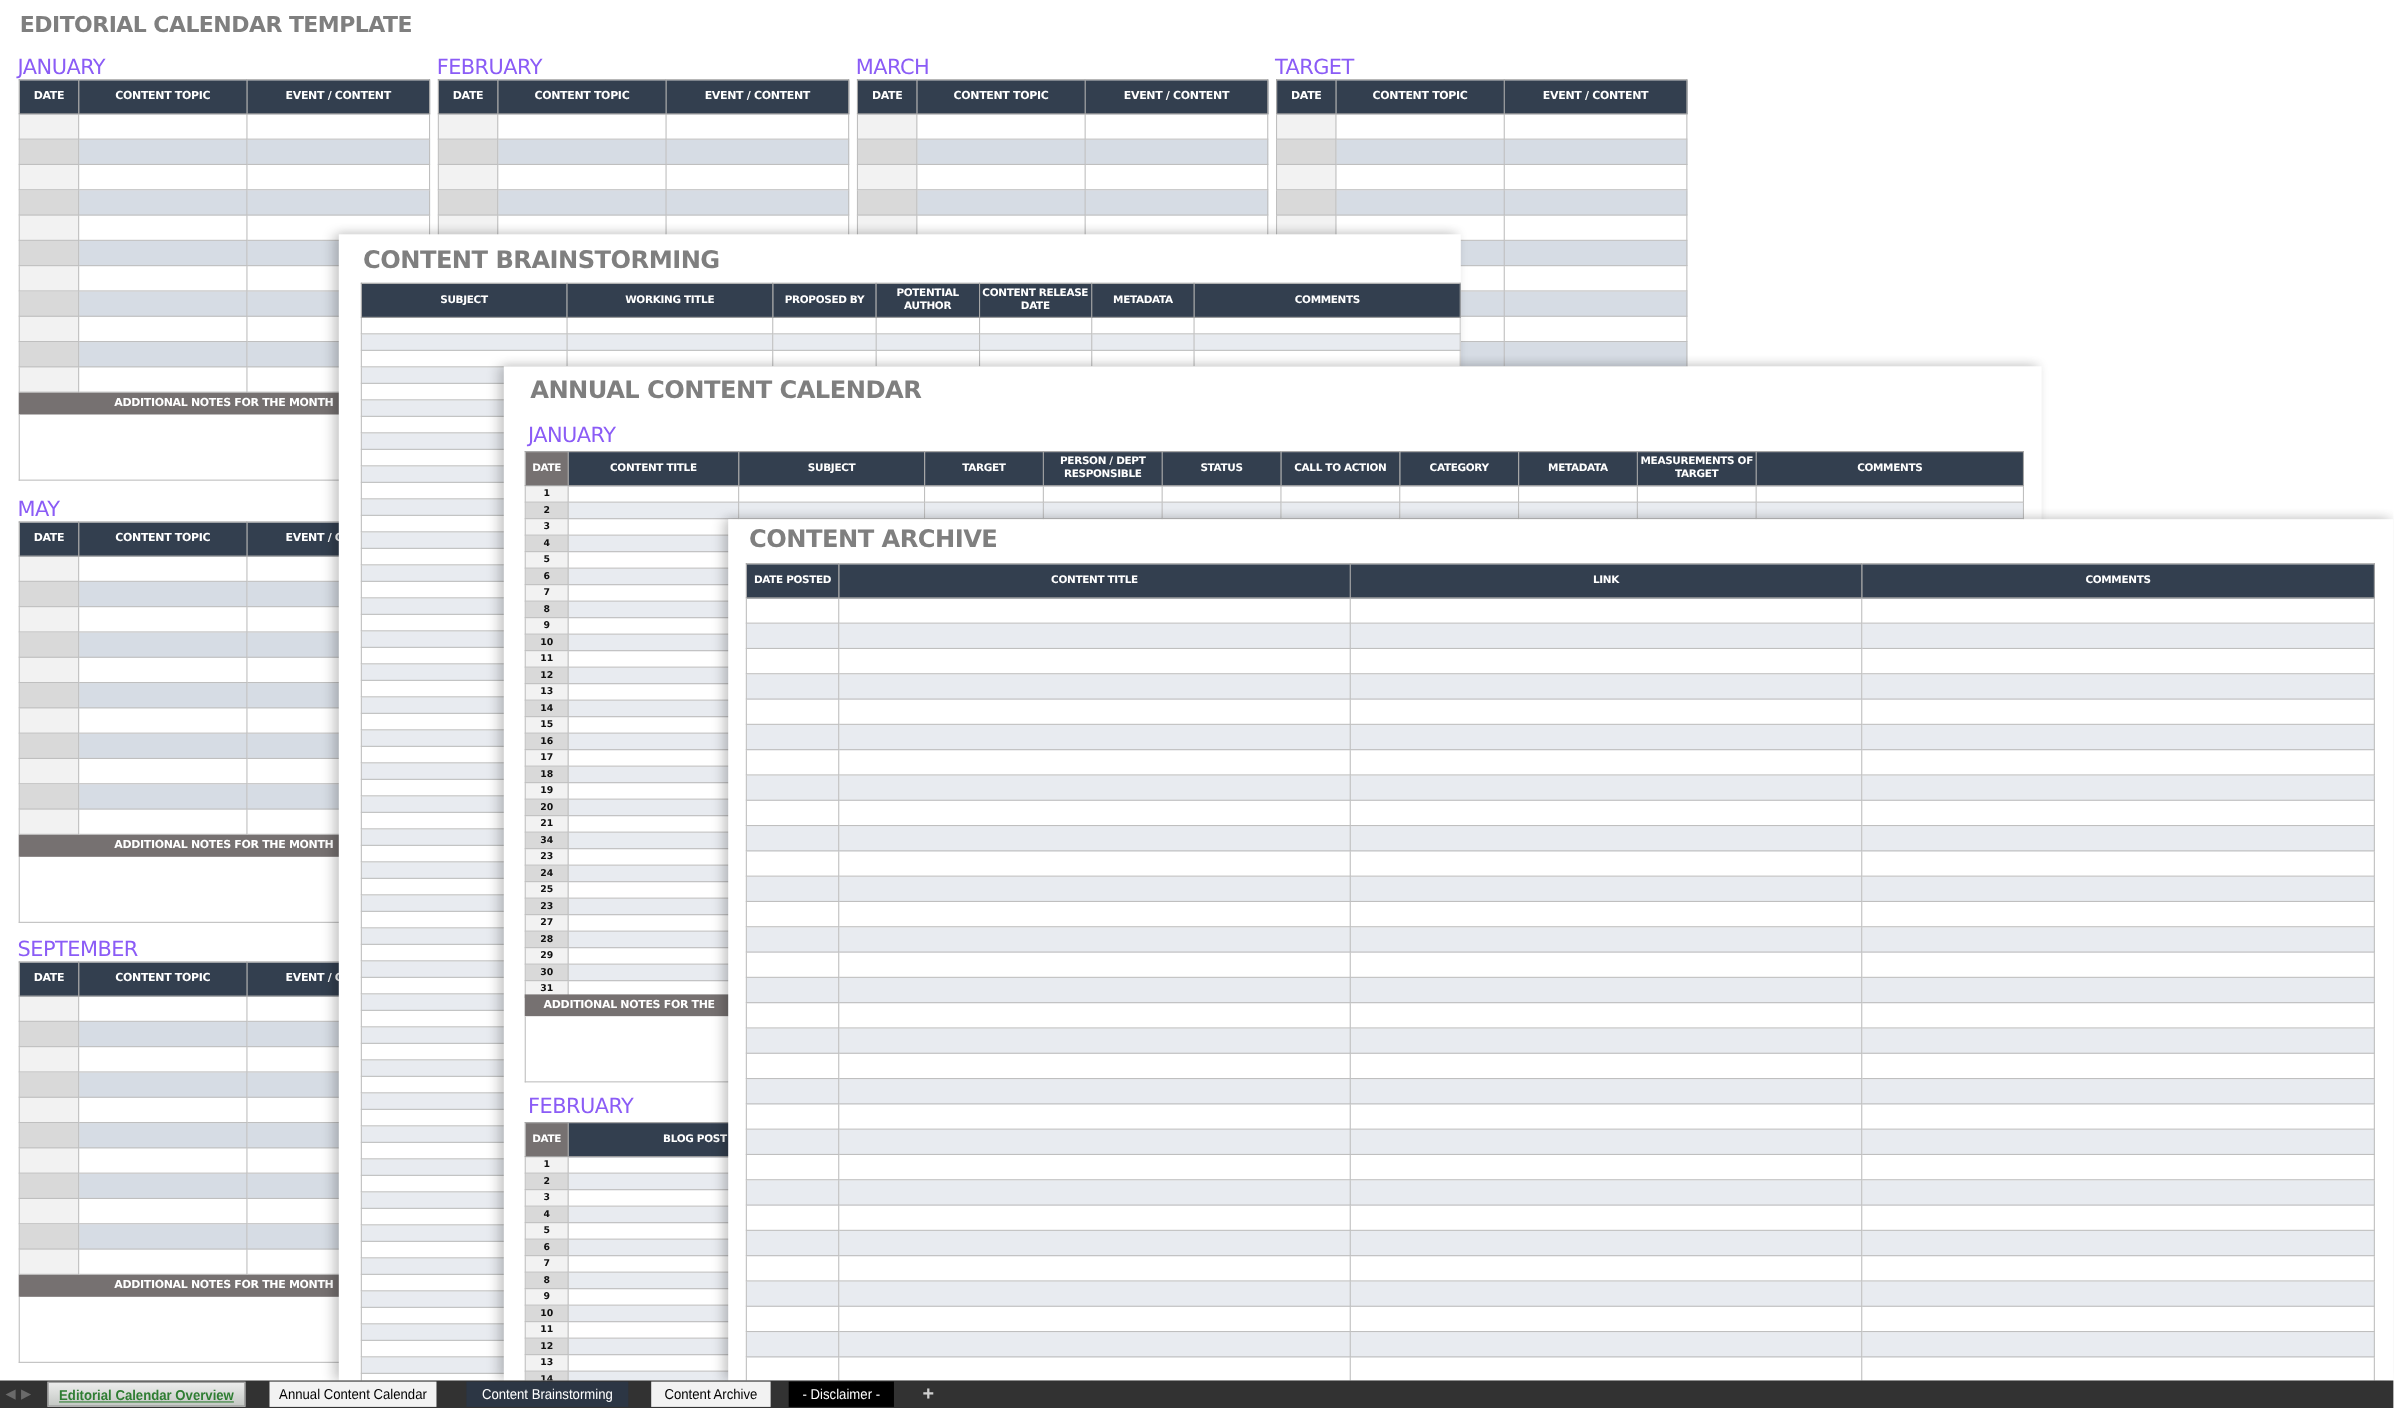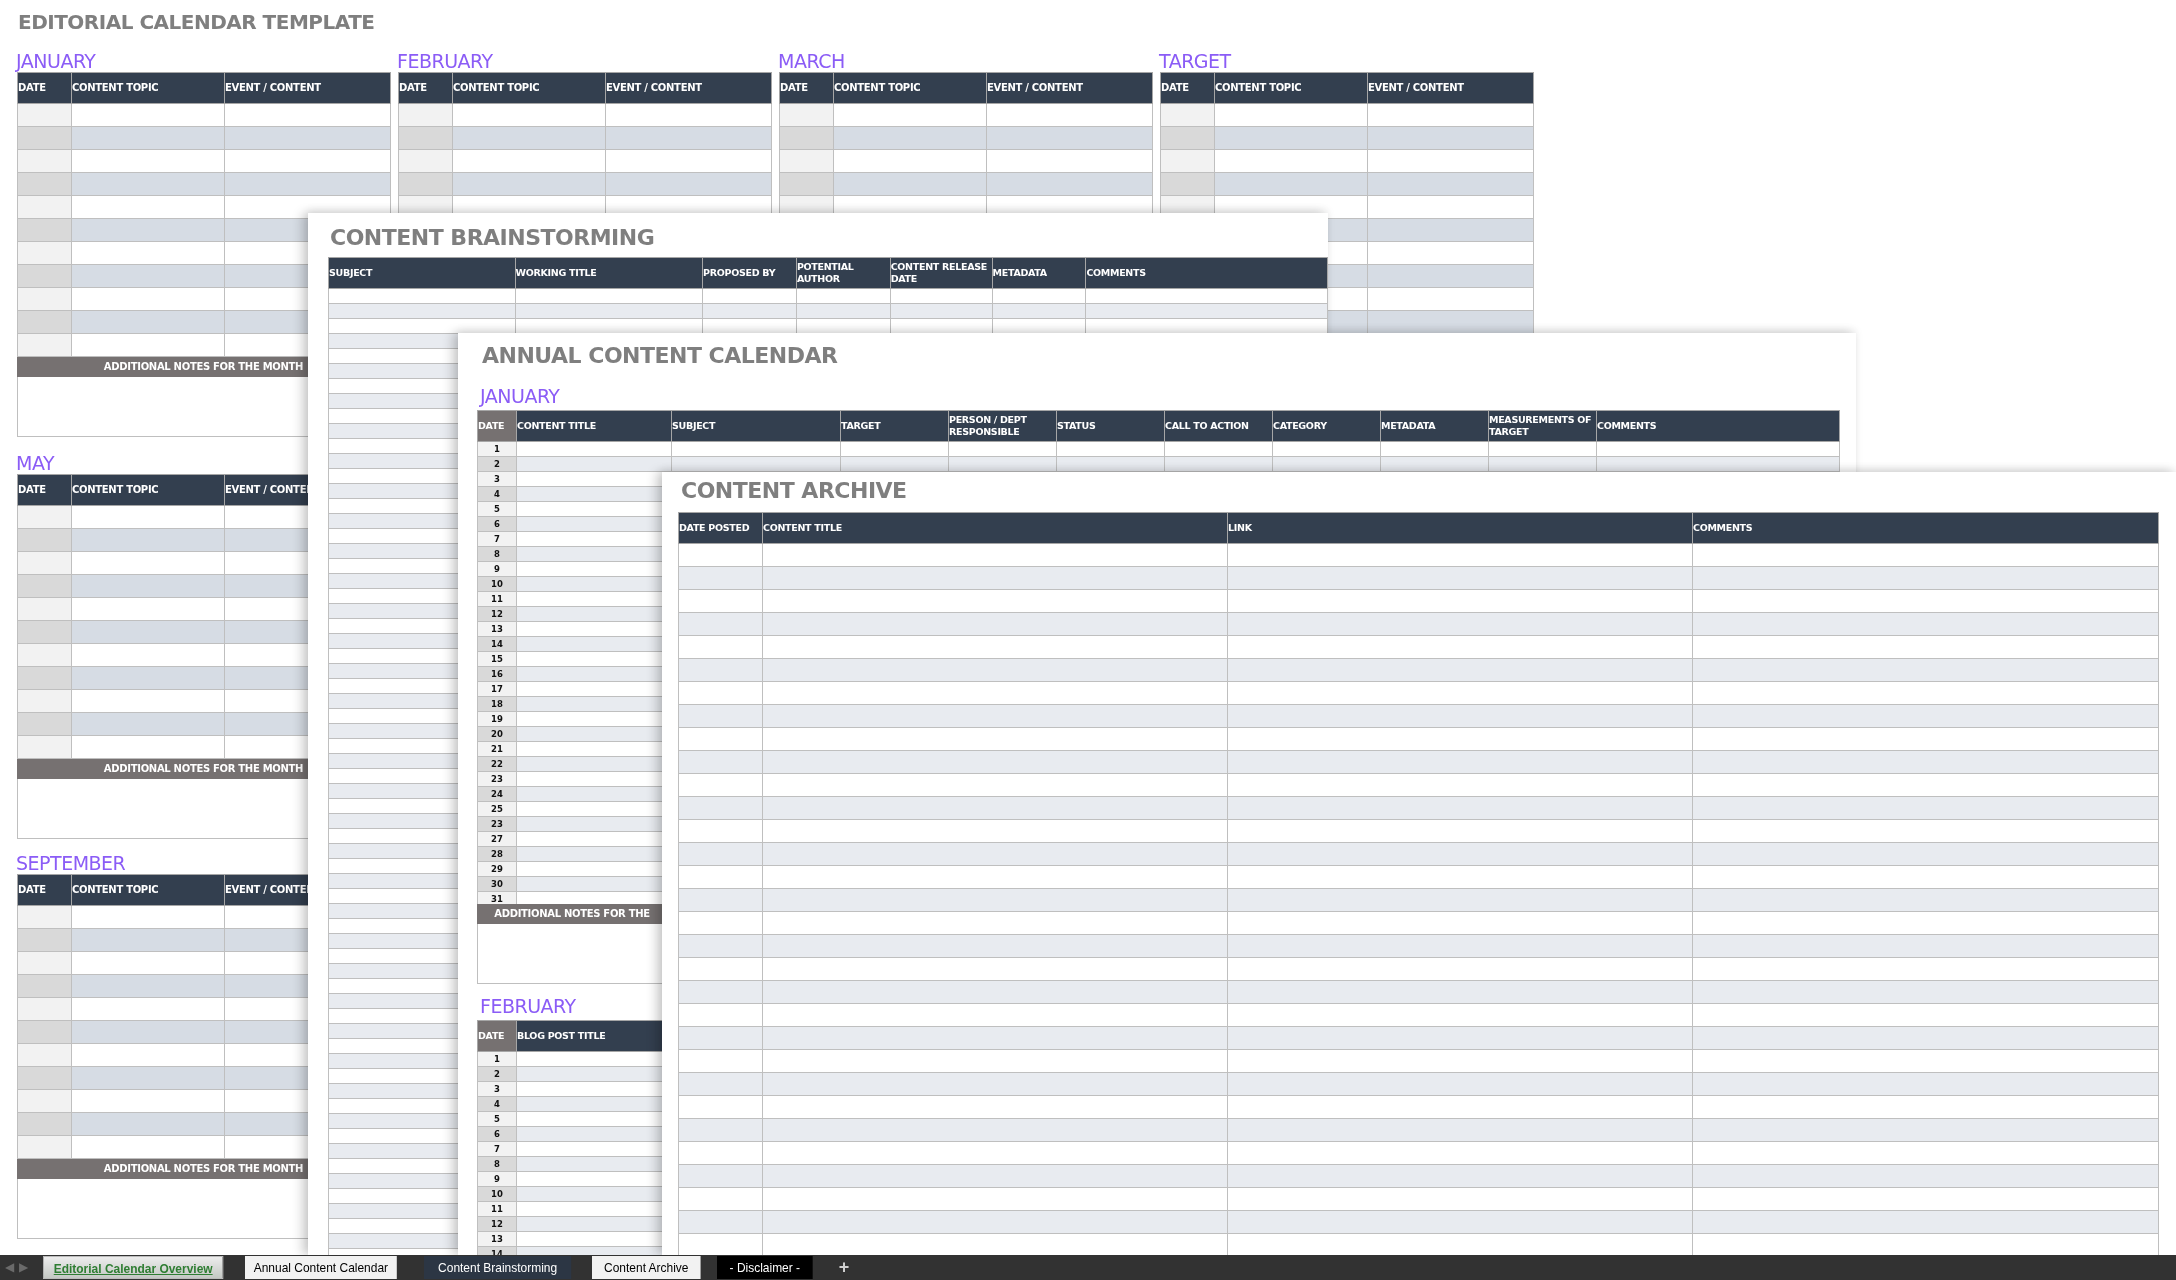--- a/index.html
+++ b/index.html
@@ -1,21 +1,21 @@
 <!DOCTYPE html>
 <html><head>
 <meta charset="utf-8">
 <style>
   * { box-sizing: border-box; margin: 0; padding: 0; }
   html, body { width: 2176px; height: 1280px; overflow: hidden; background: #ffffff; }
   body { position: relative; font-family: "Liberation Sans", sans-serif; }
   .sheet-title { position: absolute; font-family: "DejaVu Sans", sans-serif; font-weight: bold; color: #7f7f7f; letter-spacing: -0.5px; white-space: nowrap; }
   .month-label { position: absolute; font-family: "DejaVu Sans", sans-serif; color: #8b5cf6; font-size: 19px; white-space: nowrap; letter-spacing: -0.5px; }
   table { border-collapse: collapse; table-layout: fixed; position: absolute; }
-  th { background: #333f4f; color: #fff; font-family: "DejaVu Sans", sans-serif; font-weight: bold; font-size: 10px; text-align: left; border: 1px solid #a6a6a6; line-height: 12px; letter-spacing: -0.3px; }
+  th { background: #333f4f; color: #fff; font-family: "DejaVu Sans", sans-serif; font-weight: bold; font-size: 10px; text-align: center; border: 1px solid #a6a6a6; line-height: 12px; letter-spacing: -0.3px; }
   td { border: 1px solid #bfbfbf; }
   
   .ed th { height: 31px; }
   .ed td { height: 23px; }
   .ed tr:nth-child(odd) td { background: #ffffff; }
   .ed tr:nth-child(even) td { background: #d6dce4; }
   .ed tr:nth-child(odd) td.date { background: #f2f2f2; }
   .ed tr:nth-child(even) td.date { background: #d9d9d9; }
   .notes-bar { position: absolute; background: #767171; color: #fff; font-family: "DejaVu Sans", sans-serif; font-weight: bold; font-size: 10px; text-align: center; line-height: 20px; height: 20px; letter-spacing: -0.3px; }
   .notes-box { position: absolute; border: 1px solid #bfbfbf; border-top: none; background: #fff; }
@@ -1403,21 +1403,21 @@
           <td></td>
           <td></td>
           <td></td>
           <td></td>
           <td></td>
           <td></td>
           <td></td>
           <td></td>
         </tr>
         <tr>
-          <td class="num">22</td>
+          <td class="num">34</td>
           <td></td>
           <td></td>
           <td></td>
           <td></td>
           <td></td>
           <td></td>
           <td></td>
           <td></td>
           <td></td>
           <td></td>

